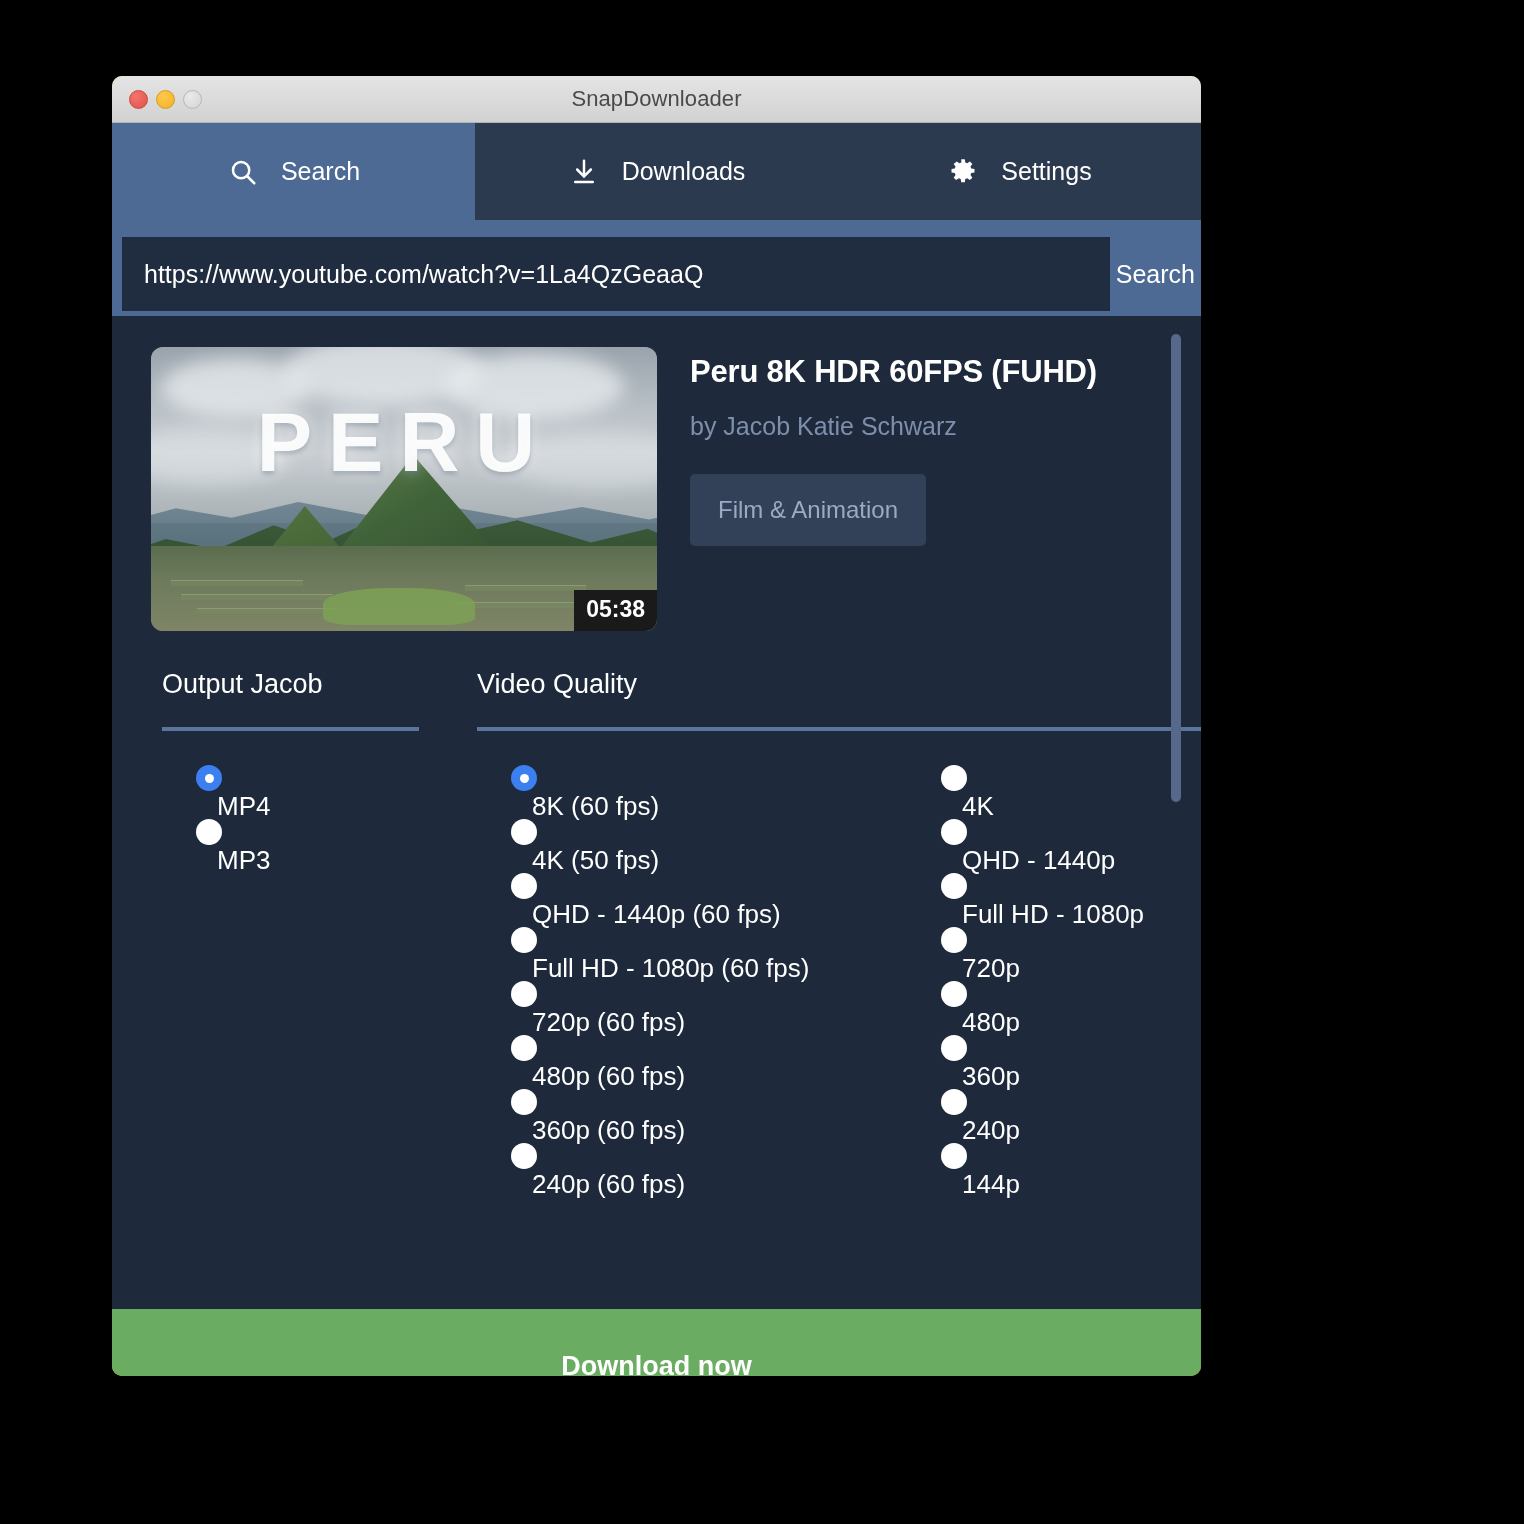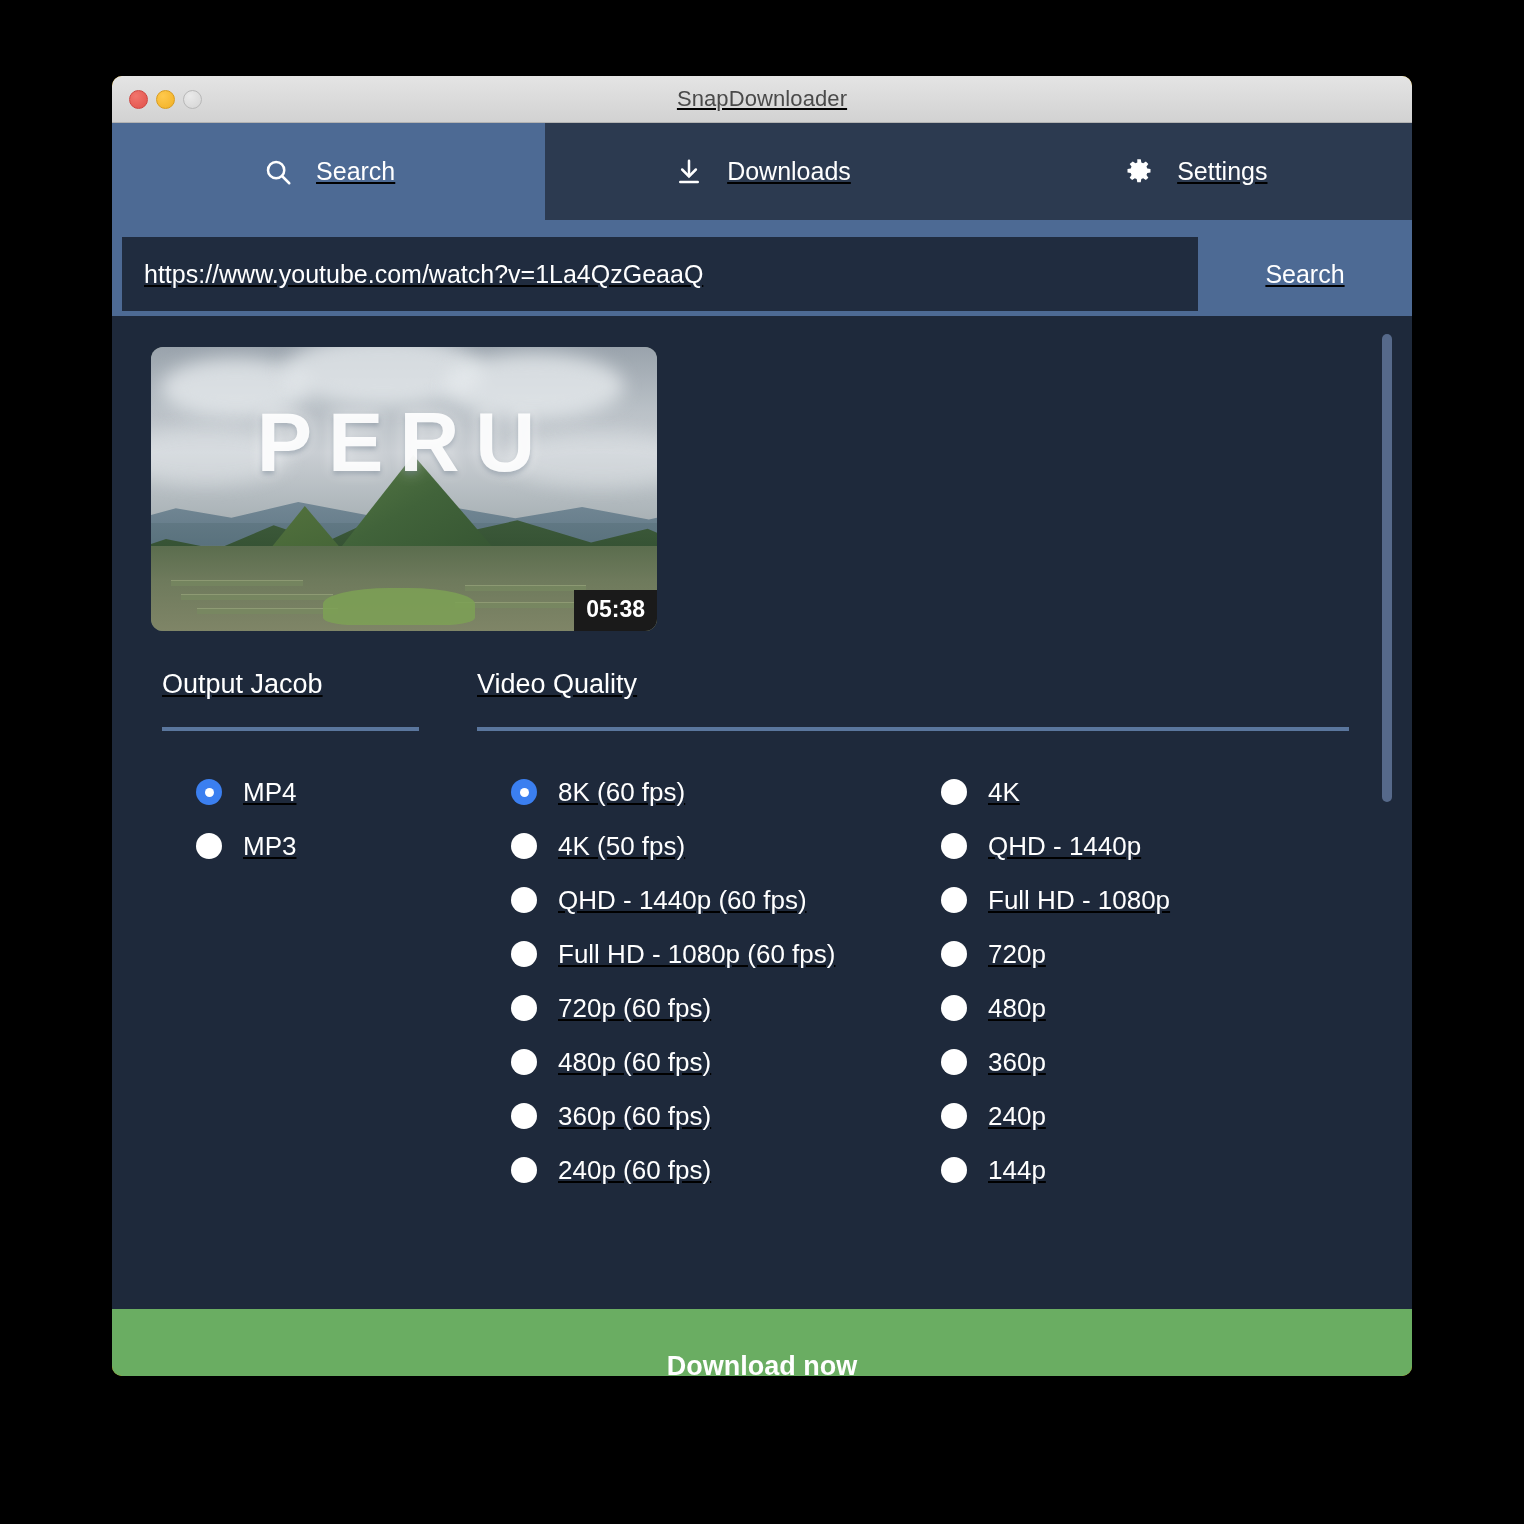--- a/index.html
+++ b/index.html
@@ -9,27 +9,26 @@
     width: 1524px;
     height: 1524px;
     overflow: hidden;
     font-family: "Liberation Sans", sans-serif;
   }
 
   #app-window {
     position: absolute;
     left: 112px;
     top: 76px;
-    width: 1300px;
+    width: 1089px;
     height: 1300px;
     border-radius: 10px;
     overflow: hidden;
     background: #eab308;
     box-shadow: 0 0 0 0 rgba(0,0,0,0);
-    text-decoration: underline;
   }
 
   
   #titlebar {
     position: relative;
     height: 46px;
     background: linear-gradient(to bottom, #e4e4e4 0%, #d2d2d2 100%);
     border-bottom: 1px solid #b3b3b3;
     display: flex;
     align-items: center;
@@ -246,25 +245,25 @@
 
   .radio-grid {
     display: flex;
   }
   .radio-col { display: flex; flex-direction: column; }
   .rc-left  { width: 430px; }
   .rc-right { width: 430px; }
 
   .radio-row {
     display: flex;
-    align-items: center;
     height: 54px;
     cursor: pointer;
     user-select: none;
     padding-left: 34px;
+    flex-direction: column;
   }
   .radio-mark {
     width: 26px;
     height: 26px;
     border-radius: 50%;
     background: #ffffff;
     flex: 0 0 auto;
     position: relative;
   }
   .radio-row.selected .radio-mark { background: #3b7ff0; }
@@ -392,20 +391,25 @@
           <div class="terrace" style="left:6%;bottom:11%;width:30%;height:5px;"></div>
           <div class="terrace" style="left:9%;bottom:6%;width:28%;height:5px;"></div>
           <div class="terrace" style="left:62%;bottom:14%;width:24%;height:5px;"></div>
           <div class="terrace" style="left:60%;bottom:8%;width:30%;height:5px;"></div>
           <div class="grass"></div>
         </div>
         <div class="peru-word">PERU</div>
         <div id="duration-badge">05:38</div>
       </div>
 
+      <div id="video-meta">
+        <h1 id="video-title">Peru 8K HDR 60FPS (FUHD)</h1>
+        <div id="video-author">by Jacob Katie Schwarz</div>
+        <div id="category-badge">Film &amp; Animation</div>
+      </div>
     </div>
 
     <div id="options">
 
       <div class="col-format">
         <div class="section-head">Output Jacob</div>
         <div class="divider"></div>
         <div class="radio-col">
 
           <div class="radio-row selected">

